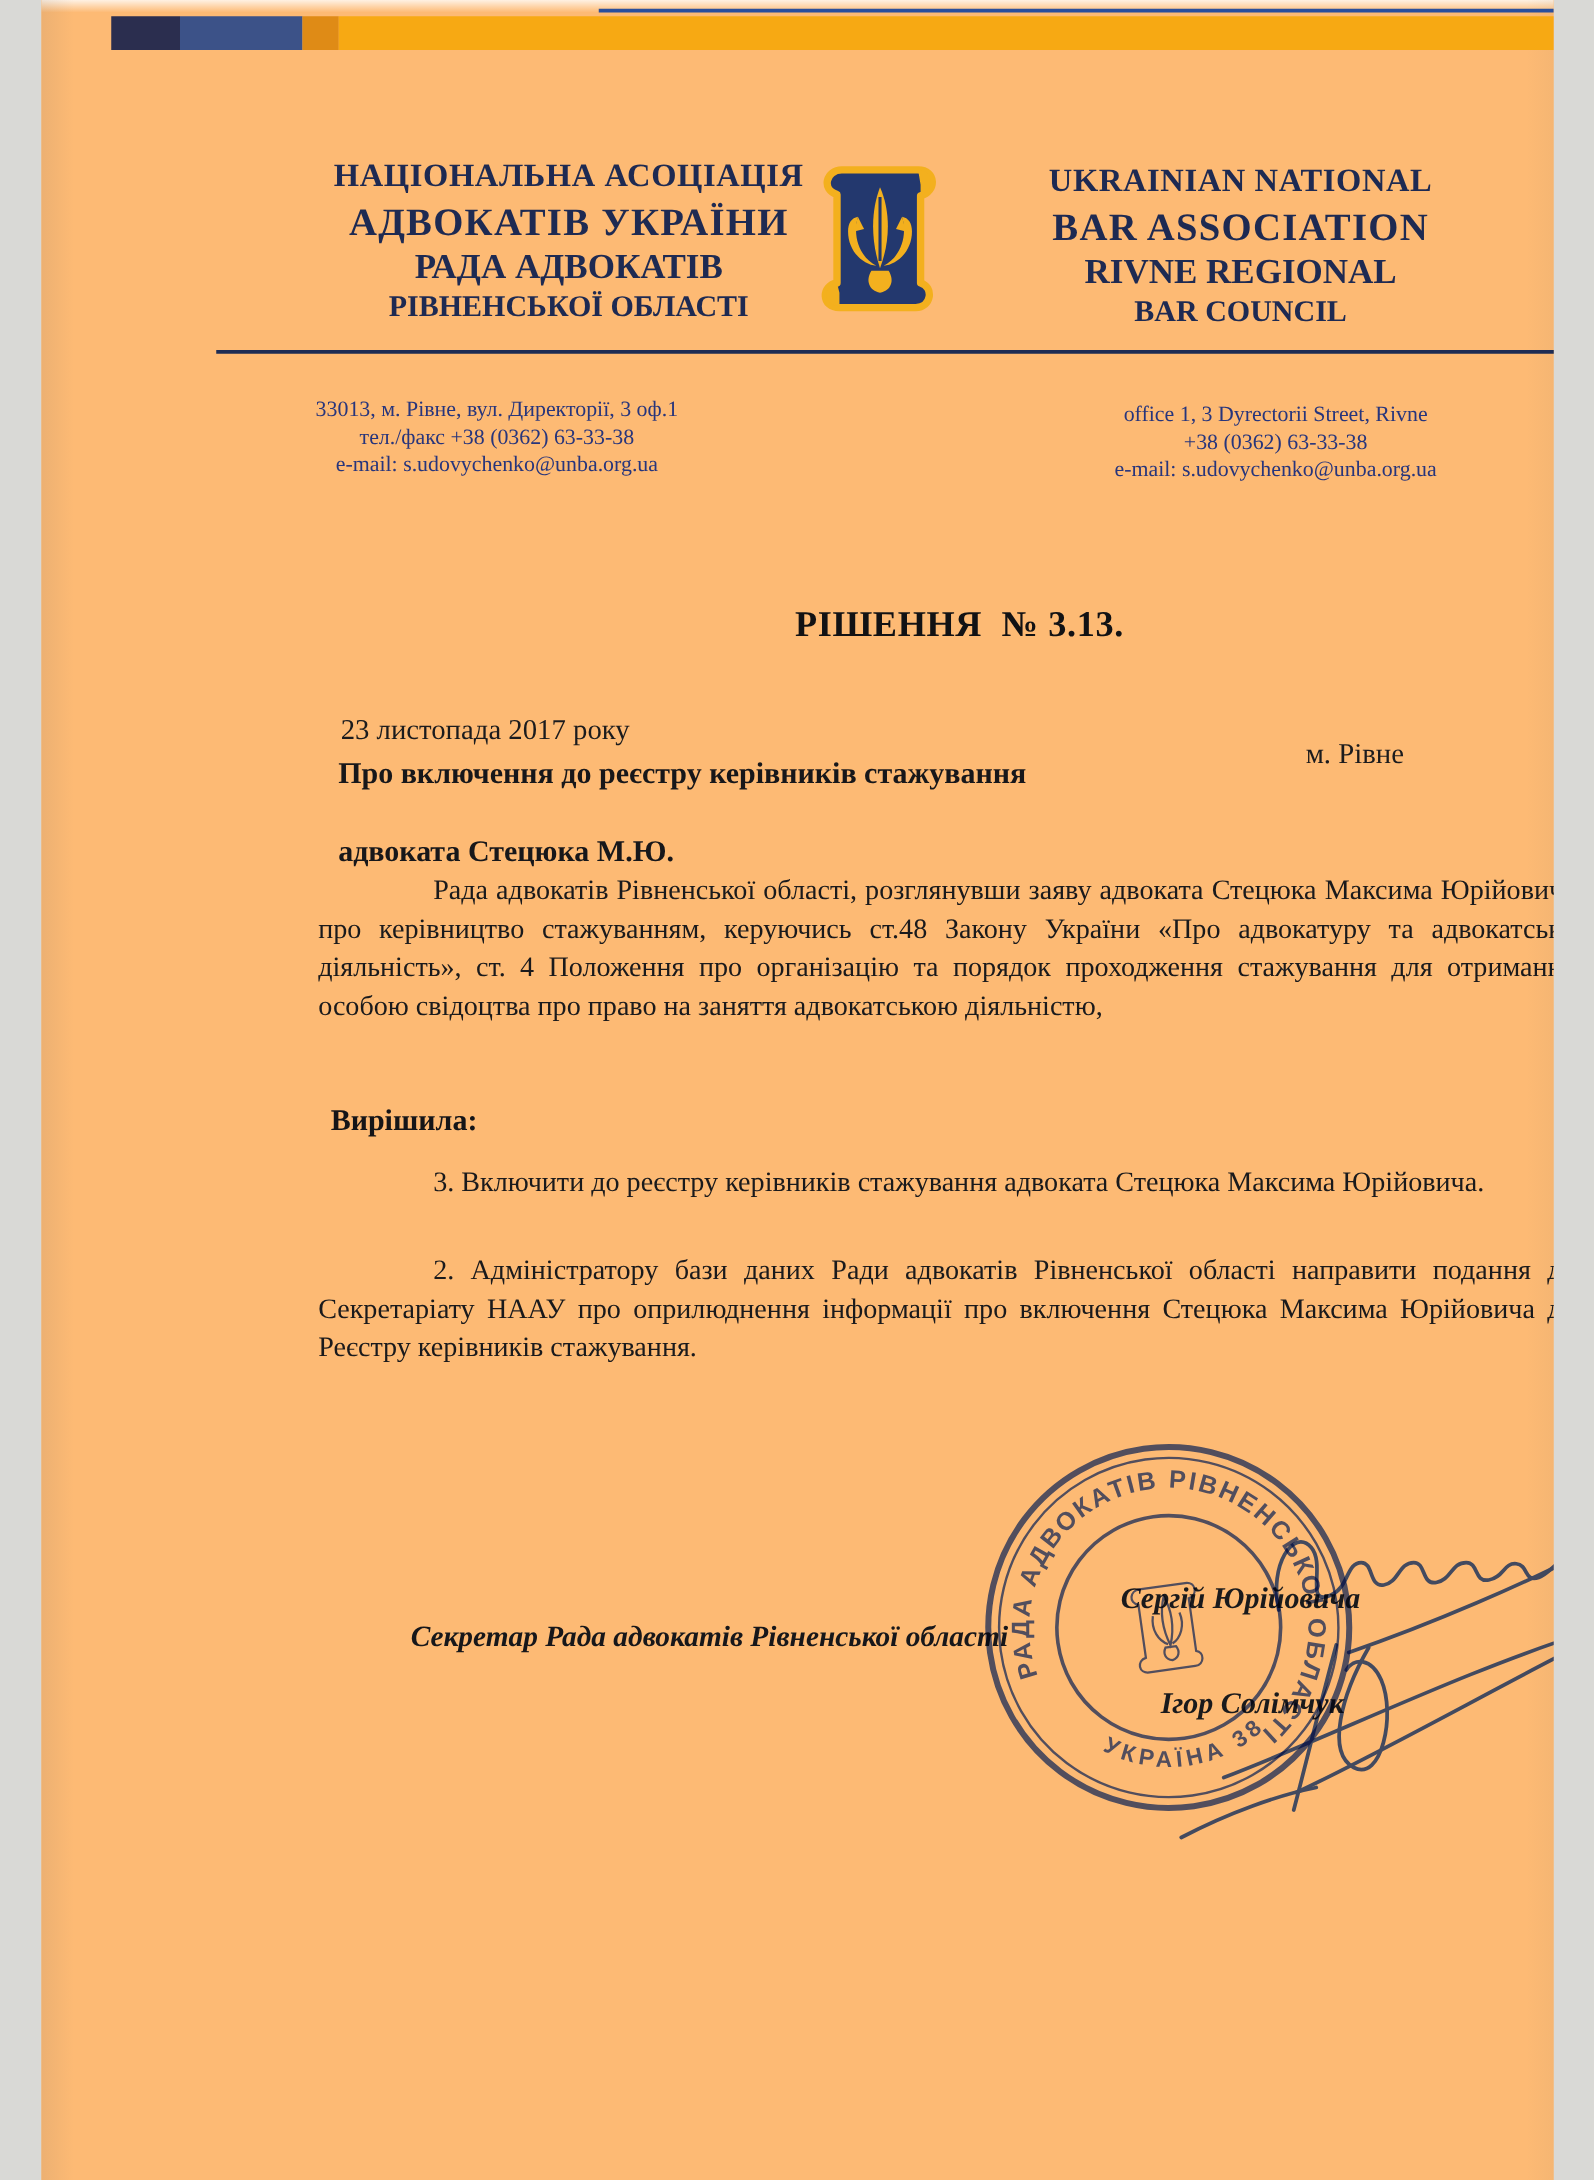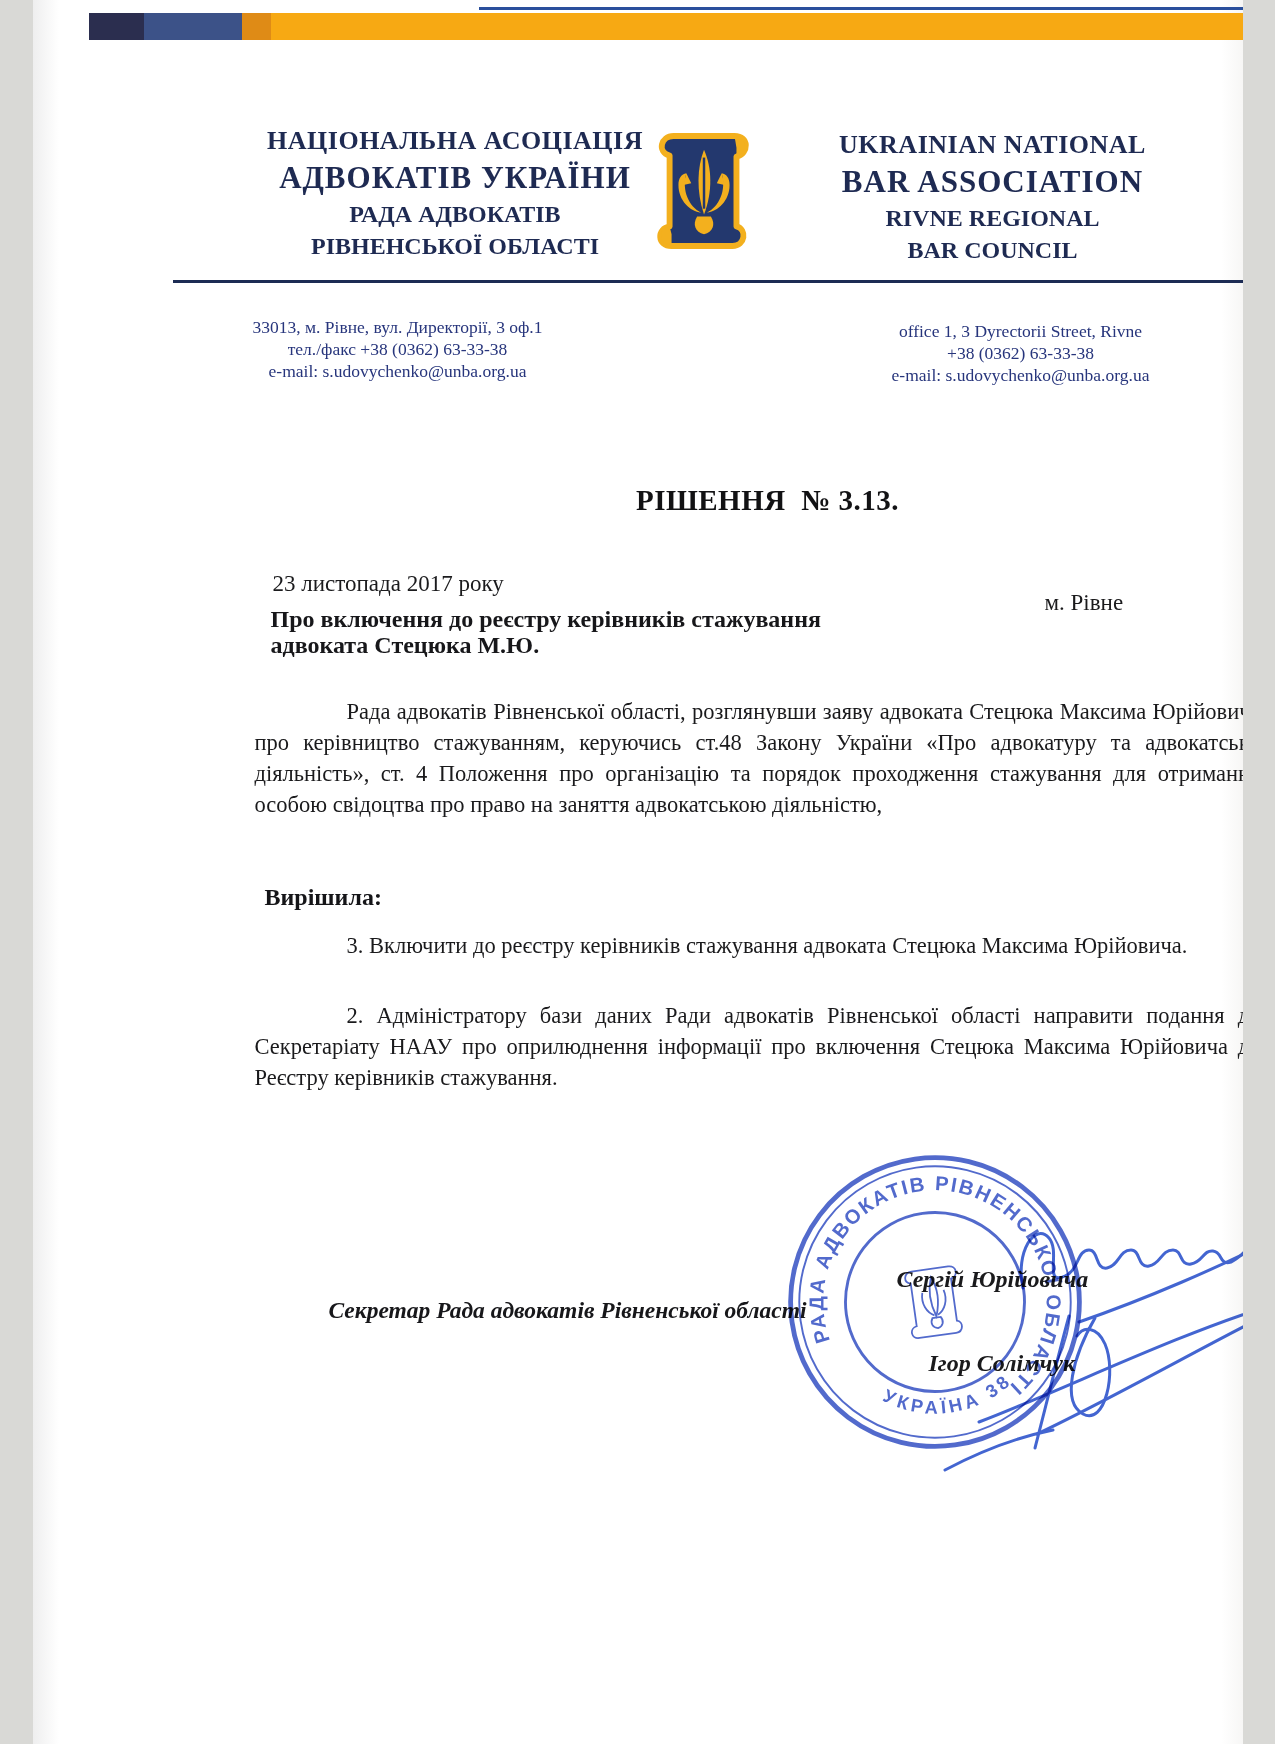--- a/index.html
+++ b/index.html
@@ -1,18 +1,18 @@
 <!DOCTYPE html>
 <html><head>
 <meta charset="utf-8">
 <style>
   html,body{margin:0;padding:0;background:#d9d9d6;}
   .page{
     position:relative;width:1210px;height:1744px;margin:0 auto;
-    background:#ffffff;overflow:hidden;
+    background:#fdba74;overflow:hidden;
     font-family:"Liberation Serif","DejaVu Serif",serif;color:#1b1b1d;
   }
   .page::before{ 
     content:"";position:absolute;inset:0;pointer-events:none;
     background:
       linear-gradient(90deg,rgba(90,90,95,.10) 0,rgba(90,90,95,0) 26px),
       linear-gradient(270deg,rgba(120,110,90,.06) 0,rgba(120,110,90,0) 22px),
       linear-gradient(180deg,rgba(255,255,255,.8) 0,rgba(255,255,255,0) 10px);
   }
 
@@ -23,40 +23,40 @@
   .seg-blue{width:98px;background:#3c5288;}
   .seg-orangedark{width:29px;background:#df8b16;}
   .seg-orange{flex:1;background:#f7a913;}
 
   
   .org{position:absolute;text-align:center;color:#1e2a52;font-weight:bold;}
   .org-ua{left:150px;top:124px;width:545px;}
   .org-en{left:765px;top:128px;width:390px;}
   .org .l1{font-size:26px;line-height:34px;letter-spacing:.5px;}
   .org .l2{font-size:31px;line-height:40px;letter-spacing:1px;}
-  .org .l3{font-size:24px;line-height:32px;}
+  .org .l3{font-size:28px;line-height:32px;}
   .org .l4{font-size:24px;line-height:32px;}
   .logo{position:absolute;left:613px;top:124px;}
 
   .rule{position:absolute;top:280px;left:140px;width:1080px;height:3px;background:#1d2c54;}
 
   
   .contact{position:absolute;width:400px;text-align:center;color:#27357c;
            font-size:17.5px;line-height:22px;}
   .contact-ua{left:165px;top:316px;}
   .contact-en{left:788px;top:320px;}
 
   
   .doc-title{position:absolute;left:195px;top:484px;width:1080px;text-align:center;
              font-size:29px;font-weight:bold;letter-spacing:.5px;white-space:pre;color:#121214;}
   .date{position:absolute;left:240px;top:571px;font-size:23px;}
   .place{position:absolute;left:993px;top:590px;font-size:23px;margin-left:19px;}
   .subject{position:absolute;left:238px;font-size:24px;font-weight:bold;color:#17171a;}
   .subject.s1{top:606px;}
-  .subject.s2{top:632px;}
+  .subject.s2{top:669px;}
   .para{position:absolute;left:222px;width:1006px;text-align:justify;
         font-size:22.5px;line-height:31px;color:#1a1a1c;}
   .indent{text-indent:92px;}
   .preamble{top:696px;}
   .resolved{position:absolute;left:232px;top:884px;font-size:24px;font-weight:bold;color:#151518;}
   .item1{top:930px;}
   .item2{top:1000px;}
 
   
   .sig-title{position:absolute;font-size:23.5px;font-weight:bold;font-style:italic;color:#17171a;}

